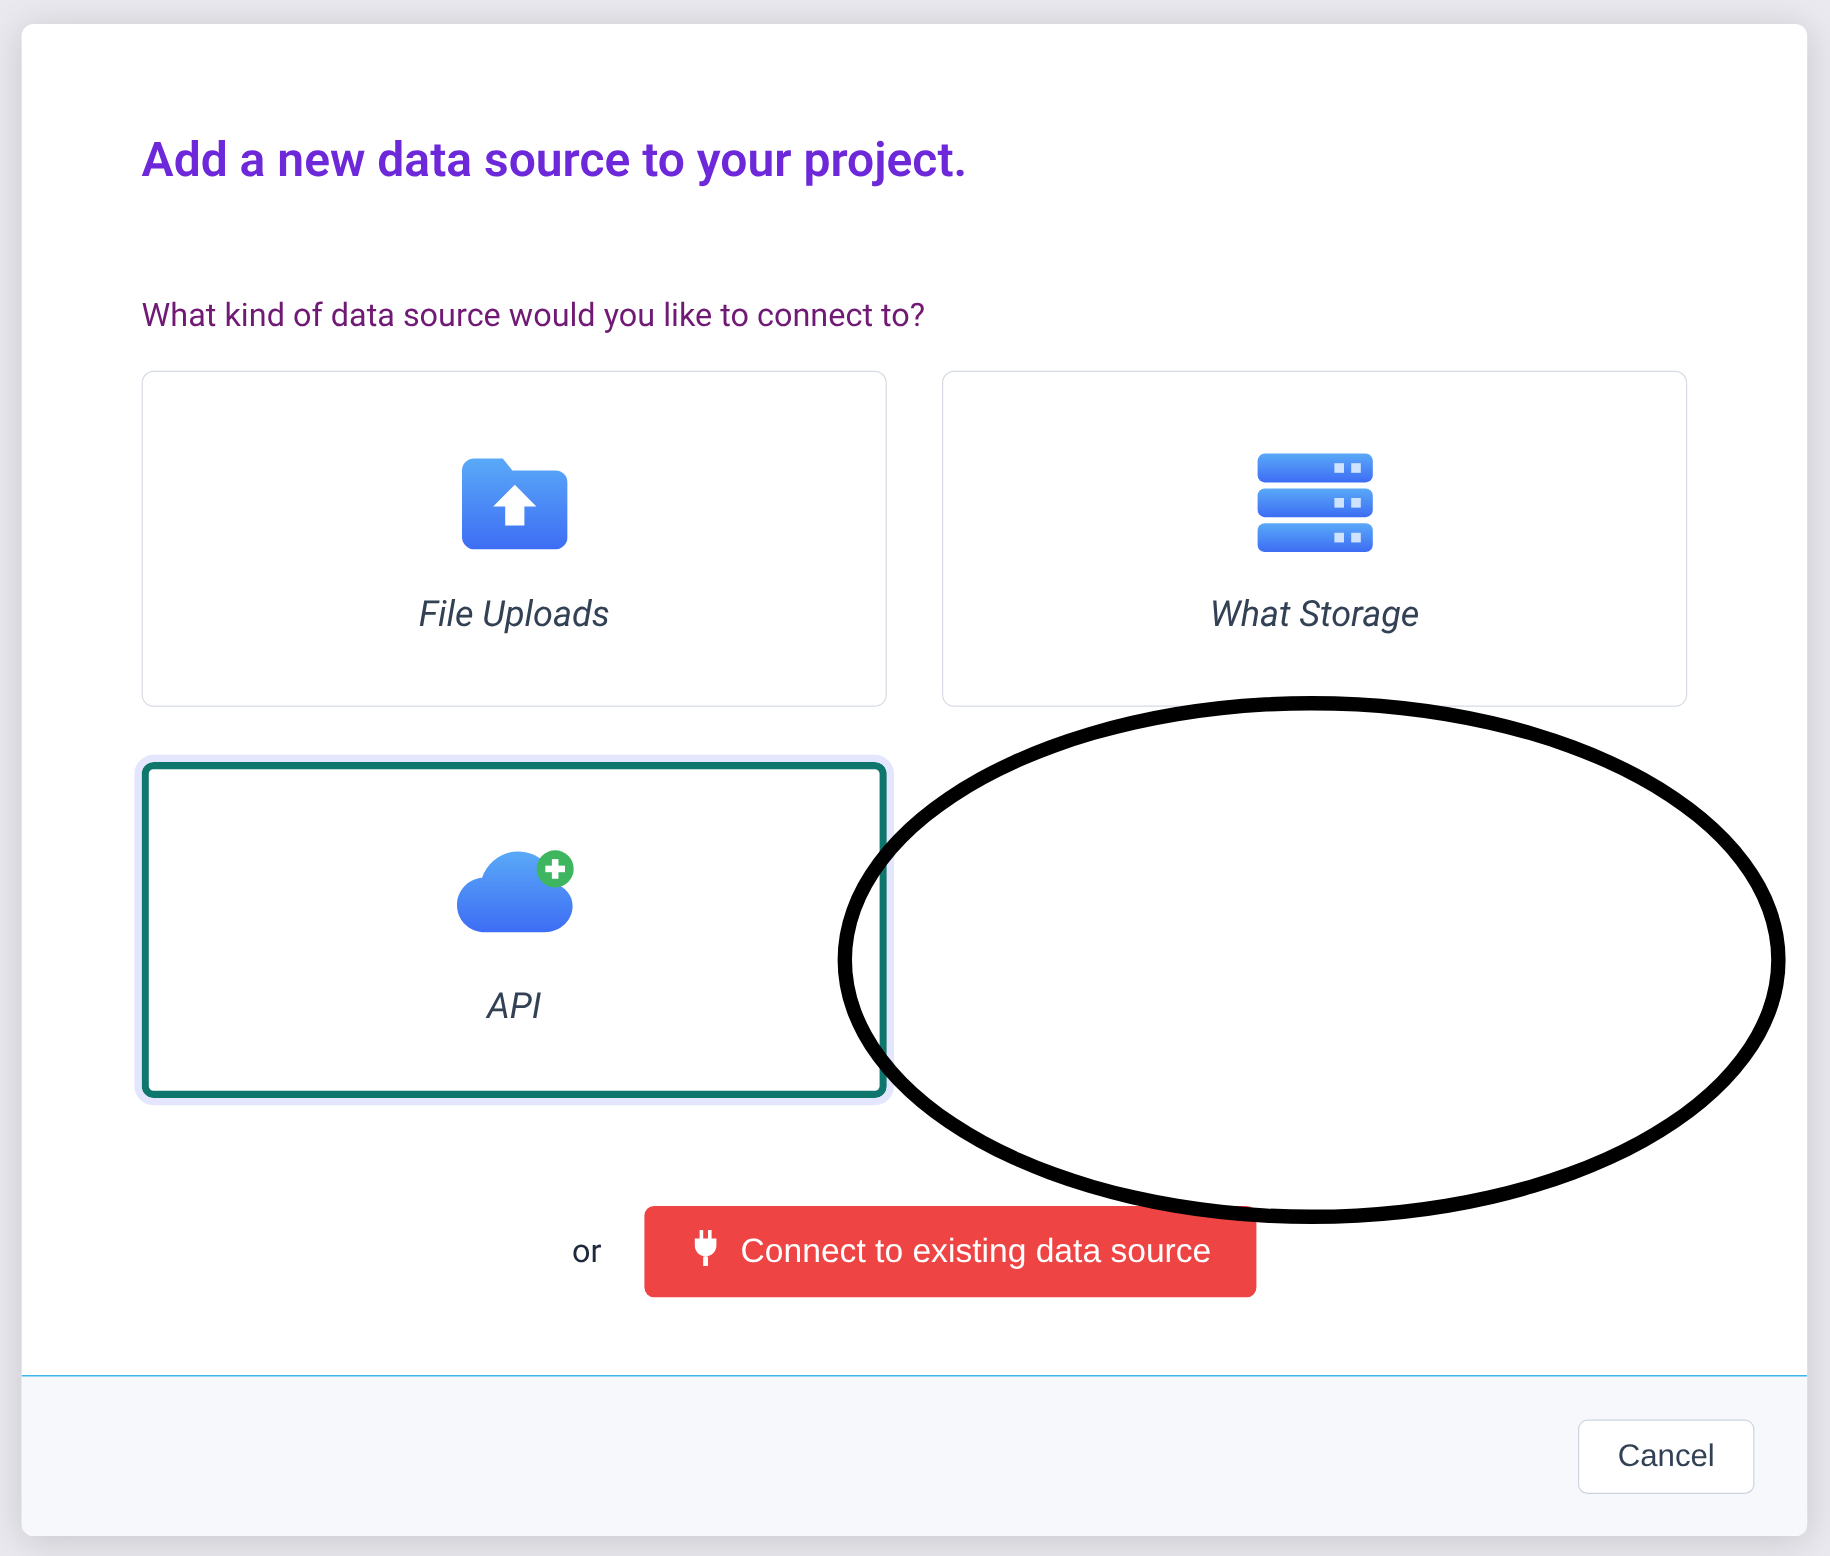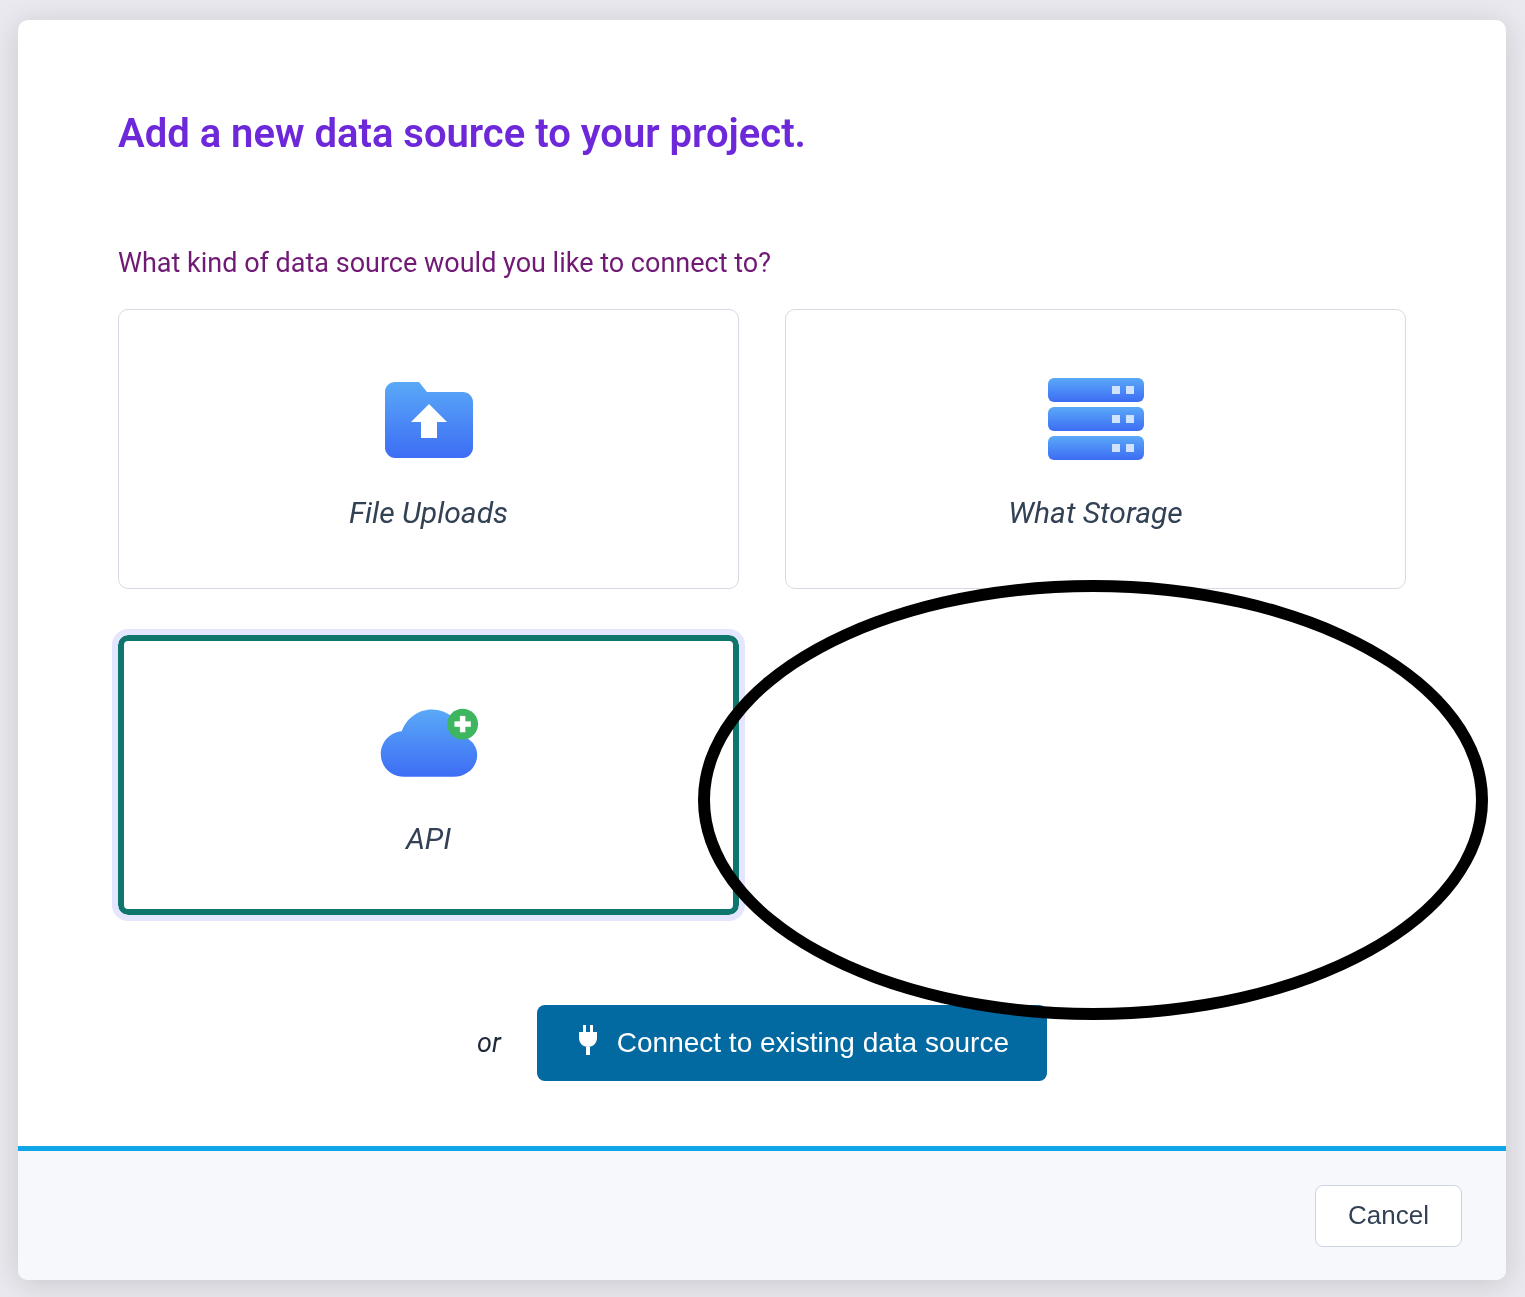--- a/index.html
+++ b/index.html
@@ -70,41 +70,40 @@
   .or-row {
     margin-top: 90px;
     display:flex;
     align-items:center;
     justify-content:center;
     gap: 36px;
   }
   .or-text {
     font-size: 27px;
     color: #1e293b;
-    font-style: italic;
   }
   .connect-btn {
-    background: #0369a1;
+    background: #ef4444;
     color: #fff;
     border: none;
     border-radius: 8px;
     height: 76px;
     padding: 0 38px;
     font-size: 28px;
     font-weight: 400;
     display:flex; align-items:center; gap:16px;
     cursor:pointer;
   }
   .connect-btn svg { fill: #fff; }
   .footer {
     position:absolute;
     left:0; right:0; bottom:0;
     height: 134px;
     background: #f6f8fb;
-    border-top: 5px solid #0ea5e9;
+    border-top: 1px solid #0ea5e9;
     display:flex;
     align-items:center;
     justify-content:flex-end;
     padding: 0 44px;
   }
   .cancel-btn {
     background:#fff;
     border:1px solid #cbd5e1;
     color:#334155;
     font-size:26px;

